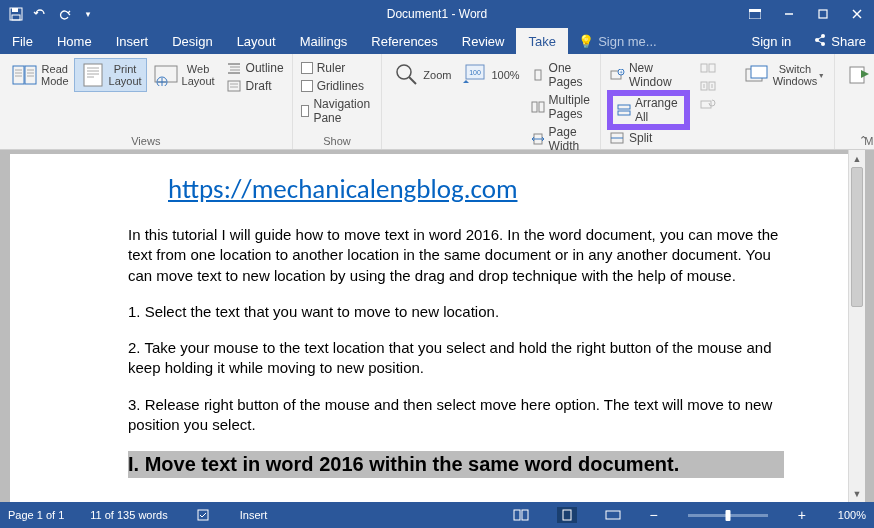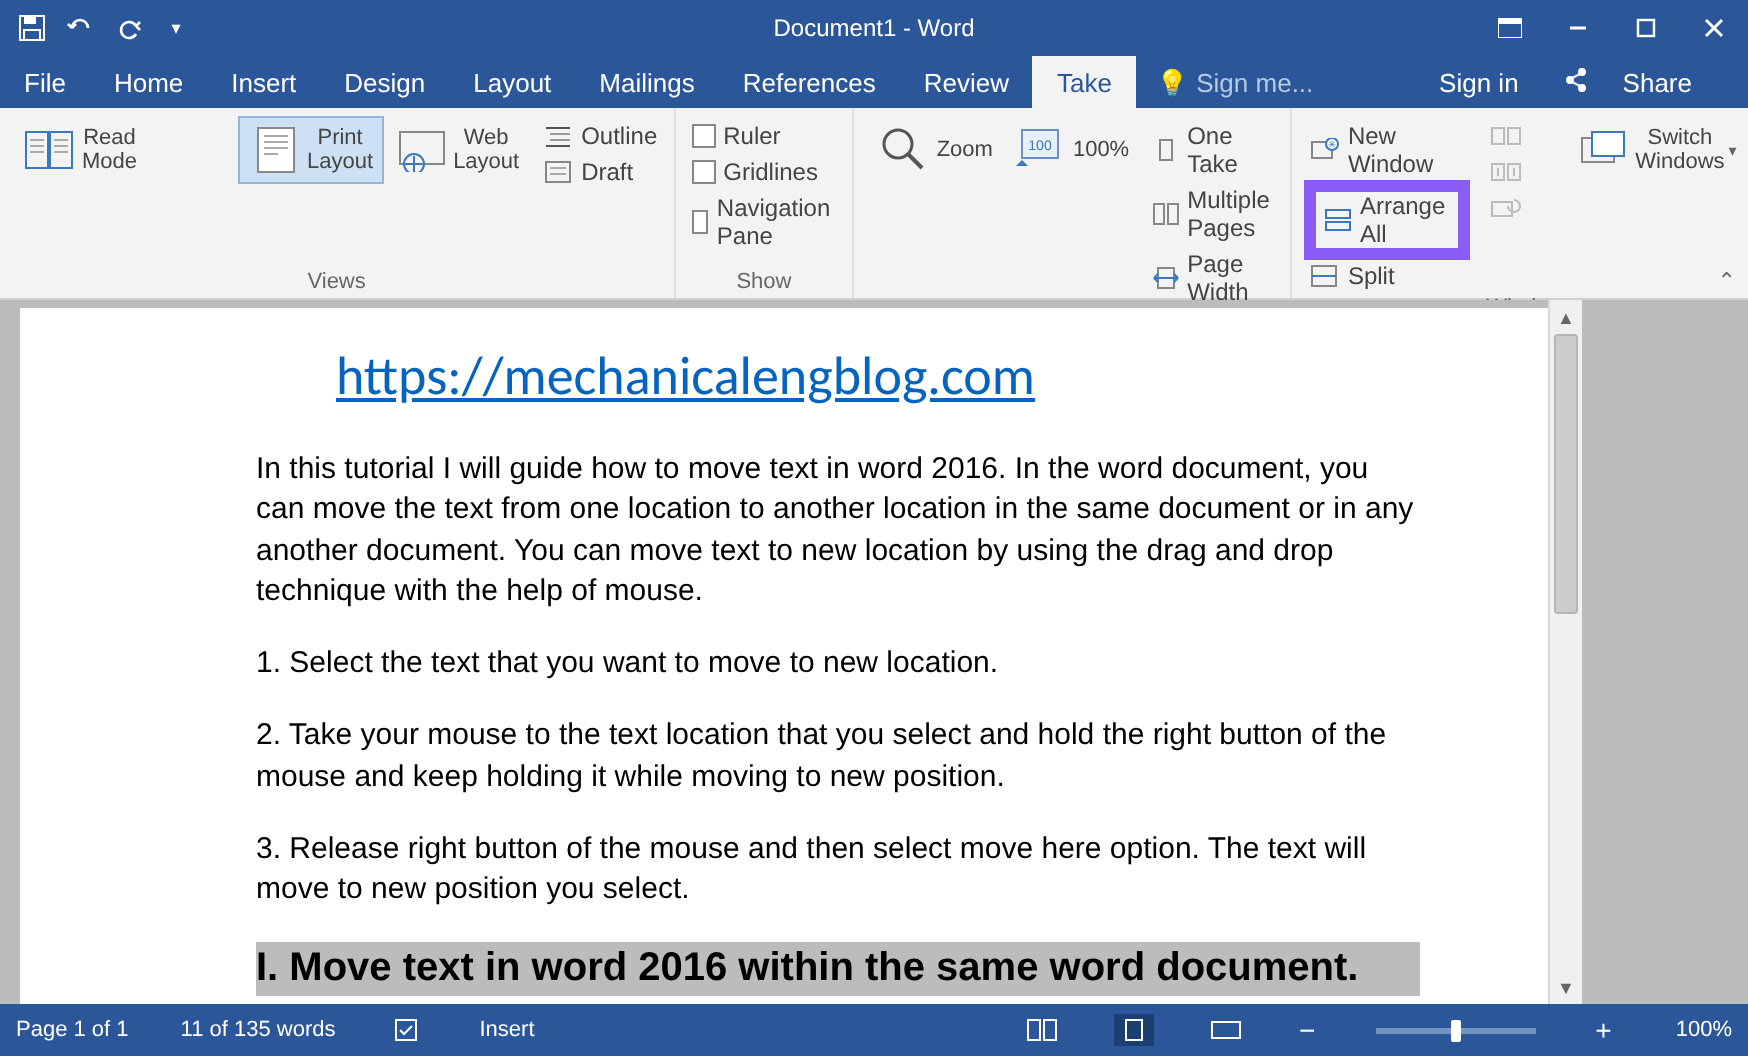--- a/index.html
+++ b/index.html
@@ -9,41 +9,41 @@
   .titlebar-left { display: flex; align-items: center; padding-left: 8px; gap: 8px; }
   .titlebar-icon { width: 16px; height: 16px; display: inline-flex; align-items: center; justify-content: center; }
   .titlebar-title { position: absolute; left: 50%; transform: translateX(-50%); }
   .titlebar-right { position: absolute; right: 0; display: flex; align-items: center; height: 100%; }
   .win-btn { width: 34px; height: 28px; display: flex; align-items: center; justify-content: center; color: #fff; }
   
   .tabbar { background: #2b579a; height: 26px; display: flex; align-items: stretch; color: #fff; font-size: 13px; }
   .tab { padding: 0 12px; display: flex; align-items: center; cursor: pointer; }
   .tab.file { background: #2b579a; }
   .tab.active { background: #f3f3f3; color: #2b579a; }
-  .tab-right { margin-left: auto; display: flex; align-items: center; gap: 4px; padding-right: 20px; }
+  .tab-right { margin-left: auto; display: flex; align-items: center; gap: 4px; padding-right: 0; }
   .tellme { color: #b8c9e2; display: flex; align-items: center; gap: 4px; padding: 0 10px; }
   .signin { color: #fff; padding: 0 10px; }
-  .share { display: flex; align-items: center; gap: 16px; padding: 0 8px; }
+  .share { display: flex; align-items: center; gap: 4px; padding: 0 8px; }
   
   .ribbon { background: #f3f3f3; height: 96px; border-bottom: 1px solid #d0d0d0; display: flex; position: relative; }
   .ribbon-group { border-right: 1px solid #e0e0e0; display: flex; flex-direction: column; padding: 4px 6px 2px; }
   .ribbon-group-body { flex: 1; display: flex; align-items: flex-start; }
   .ribbon-group-label { text-align: center; font-size: 11px; color: #666; padding-top: 2px; }
   .big-btn { display: flex; flex-direction: row; align-items: center; padding: 2px 4px; font-size: 11px; color: #444; gap: 2px; border: 1px solid transparent; }
-  .big-btn.selected { background: #cde0f4; border-color: #92b5dc; margin-left: 45px; }
+  .big-btn.selected { background: #cde0f4; border-color: #92b5dc; }
   .big-icon { width: 28px; height: 28px; display: flex; align-items: center; justify-content: center; }
   .small-list { display: flex; flex-direction: column; gap: 2px; font-size: 12px; color: #444; padding-top: 2px; }
   .small-item { display: flex; align-items: center; gap: 4px; padding: 1px 2px; }
   .chk { width: 12px; height: 12px; border: 1px solid #888; background: #fff; display: inline-block; }
   .sm-icon { width: 16px; height: 14px; display: inline-flex; align-items: center; justify-content: center; }
   .highlight-box { border: 6px solid #8b5cf6; padding: 0 4px; margin: -2px 0; }
   .ribbon-collapse { position: absolute; right: 6px; bottom: 2px; font-size: 11px; color: #666; }
 
   .doc-area { flex: 1; background: #bcbcbc; position: relative; overflow: hidden; display: flex; }
-  .page { background: #fff; margin: 4px 0 0 10px; width: 764px; padding: 18px 64px 10px 118px; font-family: 'Times New Roman', serif; color: #000; position: relative; }
+  .page { background: #fff; margin: 4px 0 0 10px; width: 838px; padding: 18px 64px 10px 118px; font-family: 'Times New Roman', serif; color: #000; position: relative; }
   .page-url { color: #0563c1; text-decoration: underline; font-size: 27px; font-family: 'Calibri', sans-serif; display: block; margin-bottom: 20px; margin-left: 40px; }
   .para { font-size: 15px; line-height: 1.35; margin-bottom: 16px; }
   .heading-sel { background: #bcbcbc; font-size: 20px; font-weight: bold; padding: 2px 0; }
   .vscroll { width: 17px; background: #f0f0f0; border-left: 1px solid #d9d9d9; display: flex; flex-direction: column; }
   .vscroll-up, .vscroll-down { height: 17px; display: flex; align-items: center; justify-content: center; font-size: 9px; color: #666; }
   .vscroll-track { flex: 1; position: relative; }
   .vscroll-thumb { position: absolute; left: 2px; right: 2px; top: 0; height: 140px; background: #cdcdcd; border: 1px solid #b5b5b5; border-radius: 2px; }
 
   .statusbar { background: #2b579a; height: 22px; display: flex; align-items: center; color: #fff; font-size: 11px; padding: 13px 8px; gap: 26px; }
   .statusbar .spacer { flex: 1; }
@@ -246,21 +246,21 @@
           </div>
         <span>100%</span>
       </div>
       <div class="small-list" style="margin-left:4px">
         <div class="small-item">
             <span class="sm-icon">
               <svg width="14" height="12">
                 <rect x="4" y="1" width="6" height="10" fill="none" stroke="#888"></rect>
               </svg>
             </span>
-            <span>One Take</span>
+            <span>One Pages</span>
           </div>
         <div class="small-item">
             <span class="sm-icon">
               <svg width="14" height="12">
                 <rect x="1" y="1" width="5" height="10" fill="none" stroke="#888"></rect>
                 <rect x="8" y="1" width="5" height="10" fill="none" stroke="#888"></rect>
               </svg>
             </span>
             <span>Multiple Pages</span>
           </div>

